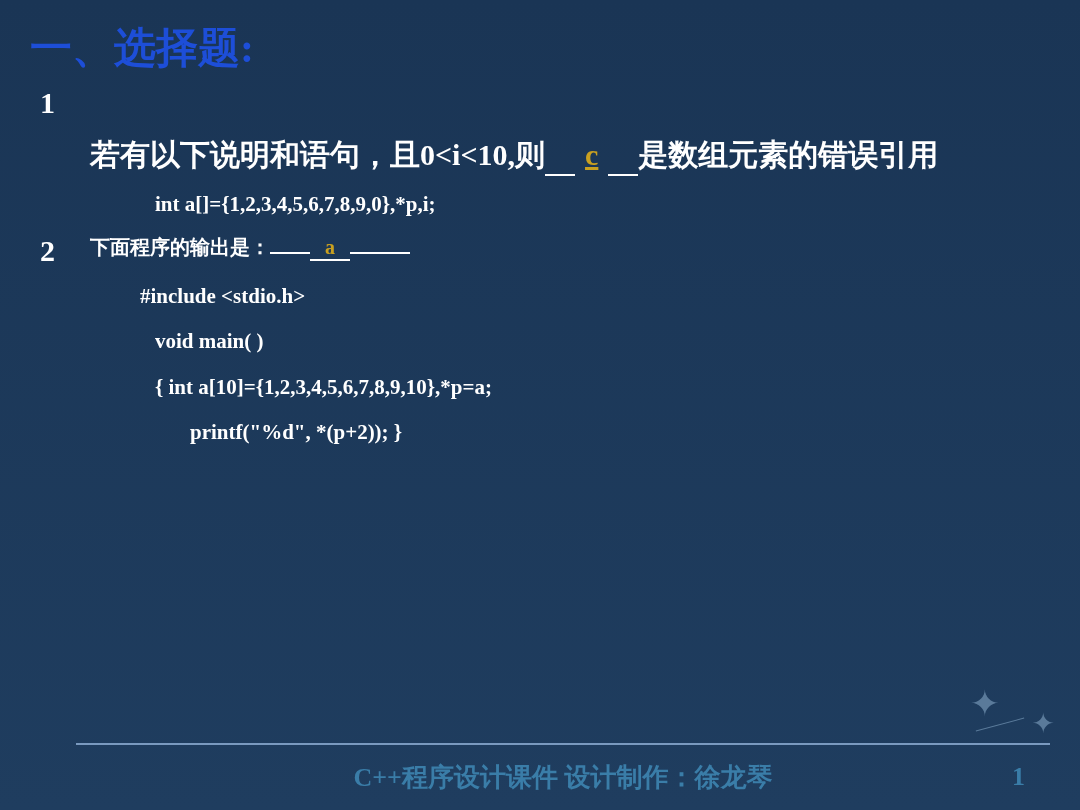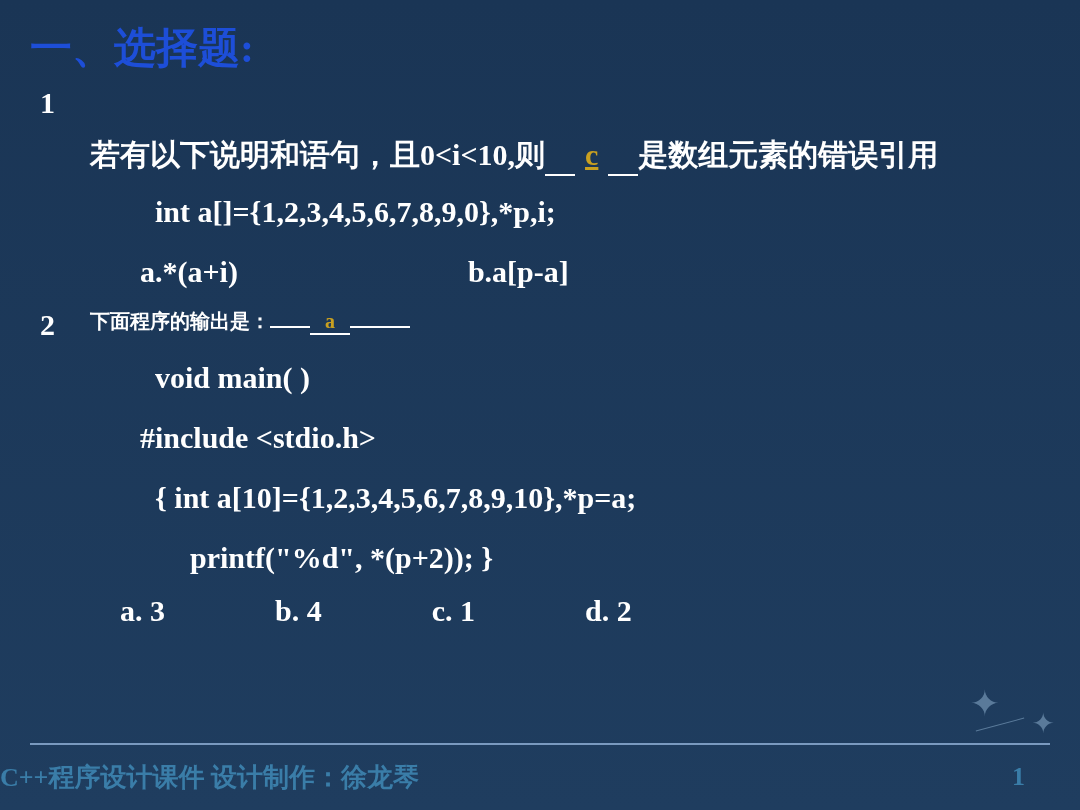--- a/index.html
+++ b/index.html
@@ -50,21 +50,21 @@
       padding: 0 10px;
     }
     .underline-fill {
       border-bottom: 2px solid #fff;
       display: inline-block;
       width: 30px;
       vertical-align: bottom;
     }
     .code-line {
       color: #fff;
-      font-size: 30px;
+      font-size: 21px;
       font-weight: bold;
       padding-left: 100px;
       margin: 12px 0;
       line-height: 1.6;
       font-family: "Times New Roman", serif;
     }
     .code-line-indent {
       padding-left: 115px;
     }
     .options-row {
@@ -95,20 +95,22 @@
     .underline-trail {
       border-bottom: 2px solid #fff;
       display: inline-block;
       width: 60px;
     }
     .footer {
       position: absolute;
       bottom: 15px;
       left: 0;
       right: 0;
+      text-align: center;
+      padding-left: 46px;
     }
     .footer-line {
       border-top: 2px solid #7a9abf;
       margin: 0 30px 15px 30px;
     }
     .footer-text {
       color: #3a7da8;
       font-size: 26px;
       font-weight: bold;
     }
@@ -162,39 +164,33 @@
 
   <div class="question-row">
     <div class="q-num">1</div>
     <div class="q-text">
       <span>若有以下说明和语句，且0&lt;i&lt;10,则</span><span class="underline-fill"></span><span class="answer-c">c</span><span class="underline-fill"></span><span>是数组元素的错误引用</span>
     </div>
   </div>
 
   <div class="code-line code-line-indent">int a[]={1,2,3,4,5,6,7,8,9,0},*p,i;</div>
 
-  <div class="options-row">
-    <span>a.*(a+i)</span><span class="opt-gap"></span><span>b.a[p-a]</span>
-  </div>
 
   <div class="question-row" style="margin-top:10px">
     <div class="q-num">2</div>
     <div class="q2-label">
       <span>下面程序的输出是：</span><span class="underline-lead"></span><span class="answer-a">a</span><span class="underline-trail"></span>
     </div>
   </div>
 
+  <div class="code-line">#include &lt;stdio.h&gt;</div>
   <div class="code-line code-line-indent">void main( )</div>
-  <div class="code-line">#include &lt;stdio.h&gt;</div>
   <div class="code-line code-line-indent">{  int a[10]={1,2,3,4,5,6,7,8,9,10},*p=a;</div>
   <div class="code-line" style="padding-left:150px">printf("%d", *(p+2)); }</div>
 
-  <div class="final-opts">
-    <span>a. 3</span><span>b. 4</span><span>c. 1</span><span>d. 2</span>
-  </div>
 
 </div>
 
 <div class="star star1">✦</div>
 <div class="star star2">✦</div>
 <div class="star-line"></div>
 
 <div class="footer">
   <div class="footer-line"></div>
   <div class="footer-text">C++程序设计课件    设计制作：徐龙琴</div>

